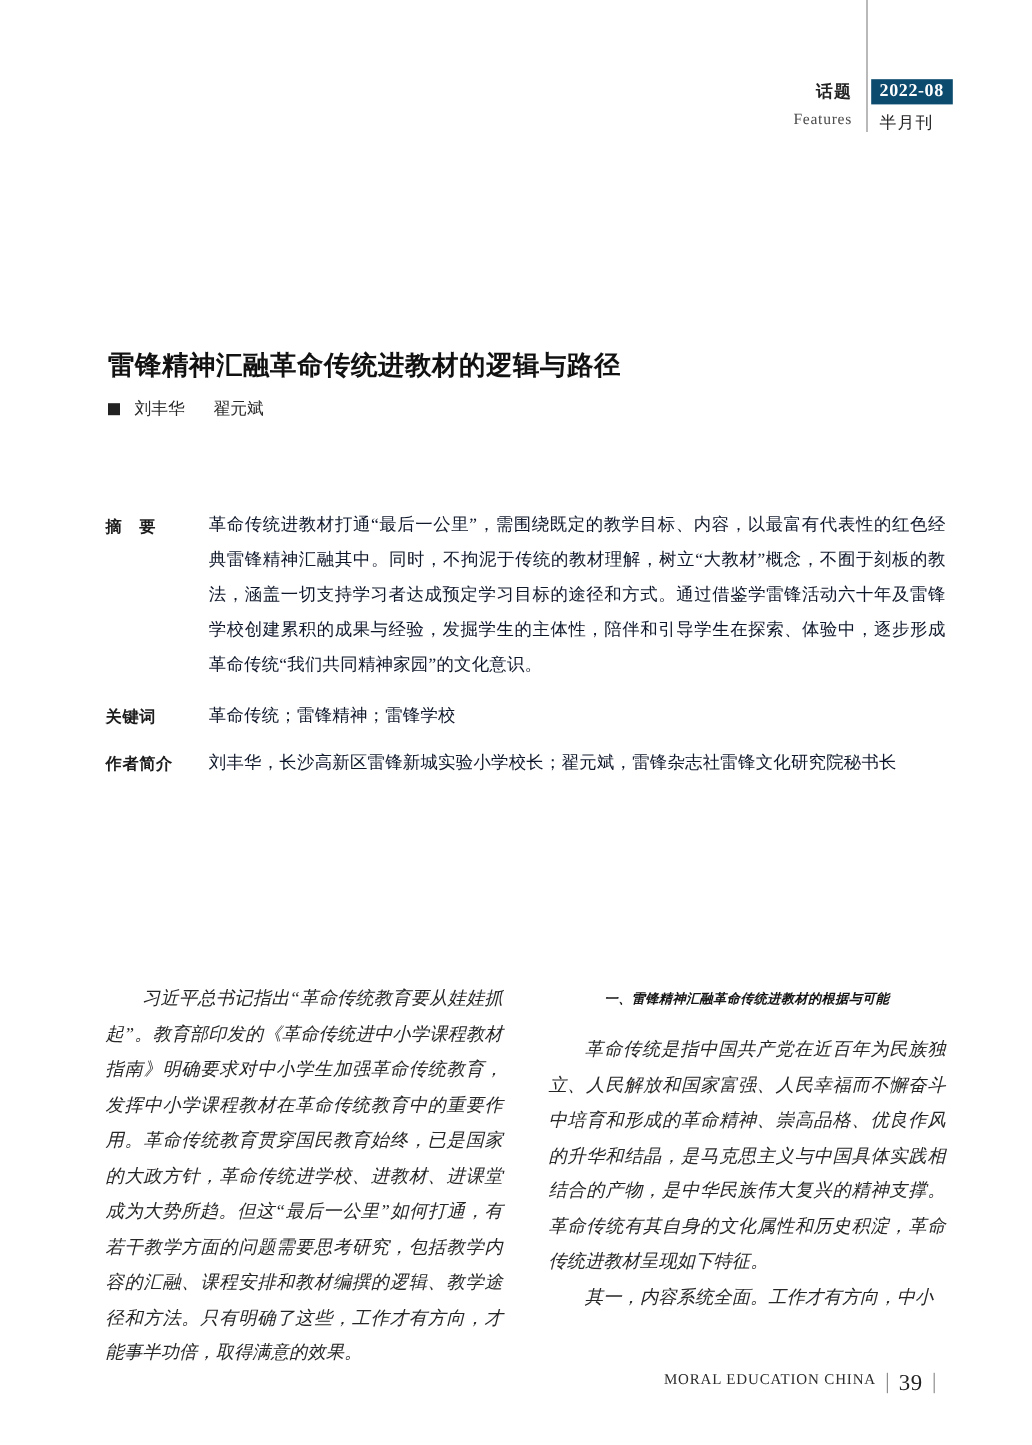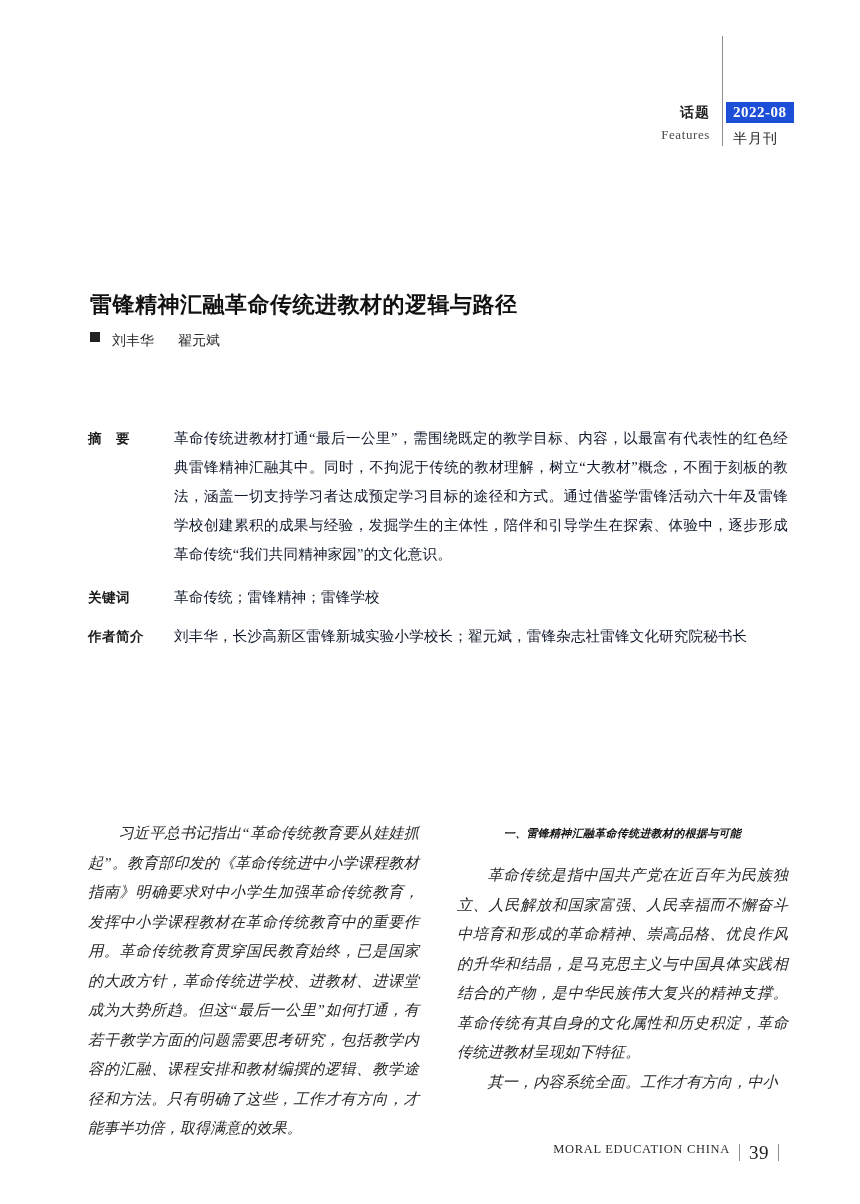--- a/index.html
+++ b/index.html
@@ -19,21 +19,20 @@
     overflow: hidden;
   }
 
   
   .header {
     position: absolute;
     top: 0;
     left: 0;
     width: 860px;
     height: 130px;
-    margin-top: 36px;
   }
   .header-rule {
     position: absolute;
     left: 722px;
     top: 0;
     width: 1px;
     height: 110px;
     background: #8c8c8c;
   }
   .header-left {
@@ -60,21 +59,21 @@
     margin-top: 3px;
   }
   .header-right {
     position: absolute;
     left: 726px;
     top: 66px;
     width: 110px;
   }
   .issue-badge {
     display: inline-block;
-    background: #1d4ed8;
+    background: #0c4a6e;
     color: #ffffff;
     font-family: "Liberation Serif", "DejaVu Serif", serif;
     font-size: 15px;
     font-weight: bold;
     letter-spacing: 0.5px;
     padding: 1px 7px 2px 7px;
     line-height: 18px;
   }
   .issue-freq {
     font-family: "Liberation Sans", "DejaVu Sans", sans-serif;
@@ -98,20 +97,21 @@
     line-height: 44px;
     letter-spacing: 0.5px;
     color: #111111;
   }
   .byline {
     position: absolute;
     left: 90px;
     top: 332px;
     width: 700px;
     display: flex;
+    align-items: center;
     font-family: "Liberation Sans", "DejaVu Sans", sans-serif;
     font-size: 14px;
     color: #2b2b2b;
   }
   .byline-mark {
     display: inline-block;
     width: 10px;
     height: 10px;
     background: #222222;
     margin-right: 12px;

